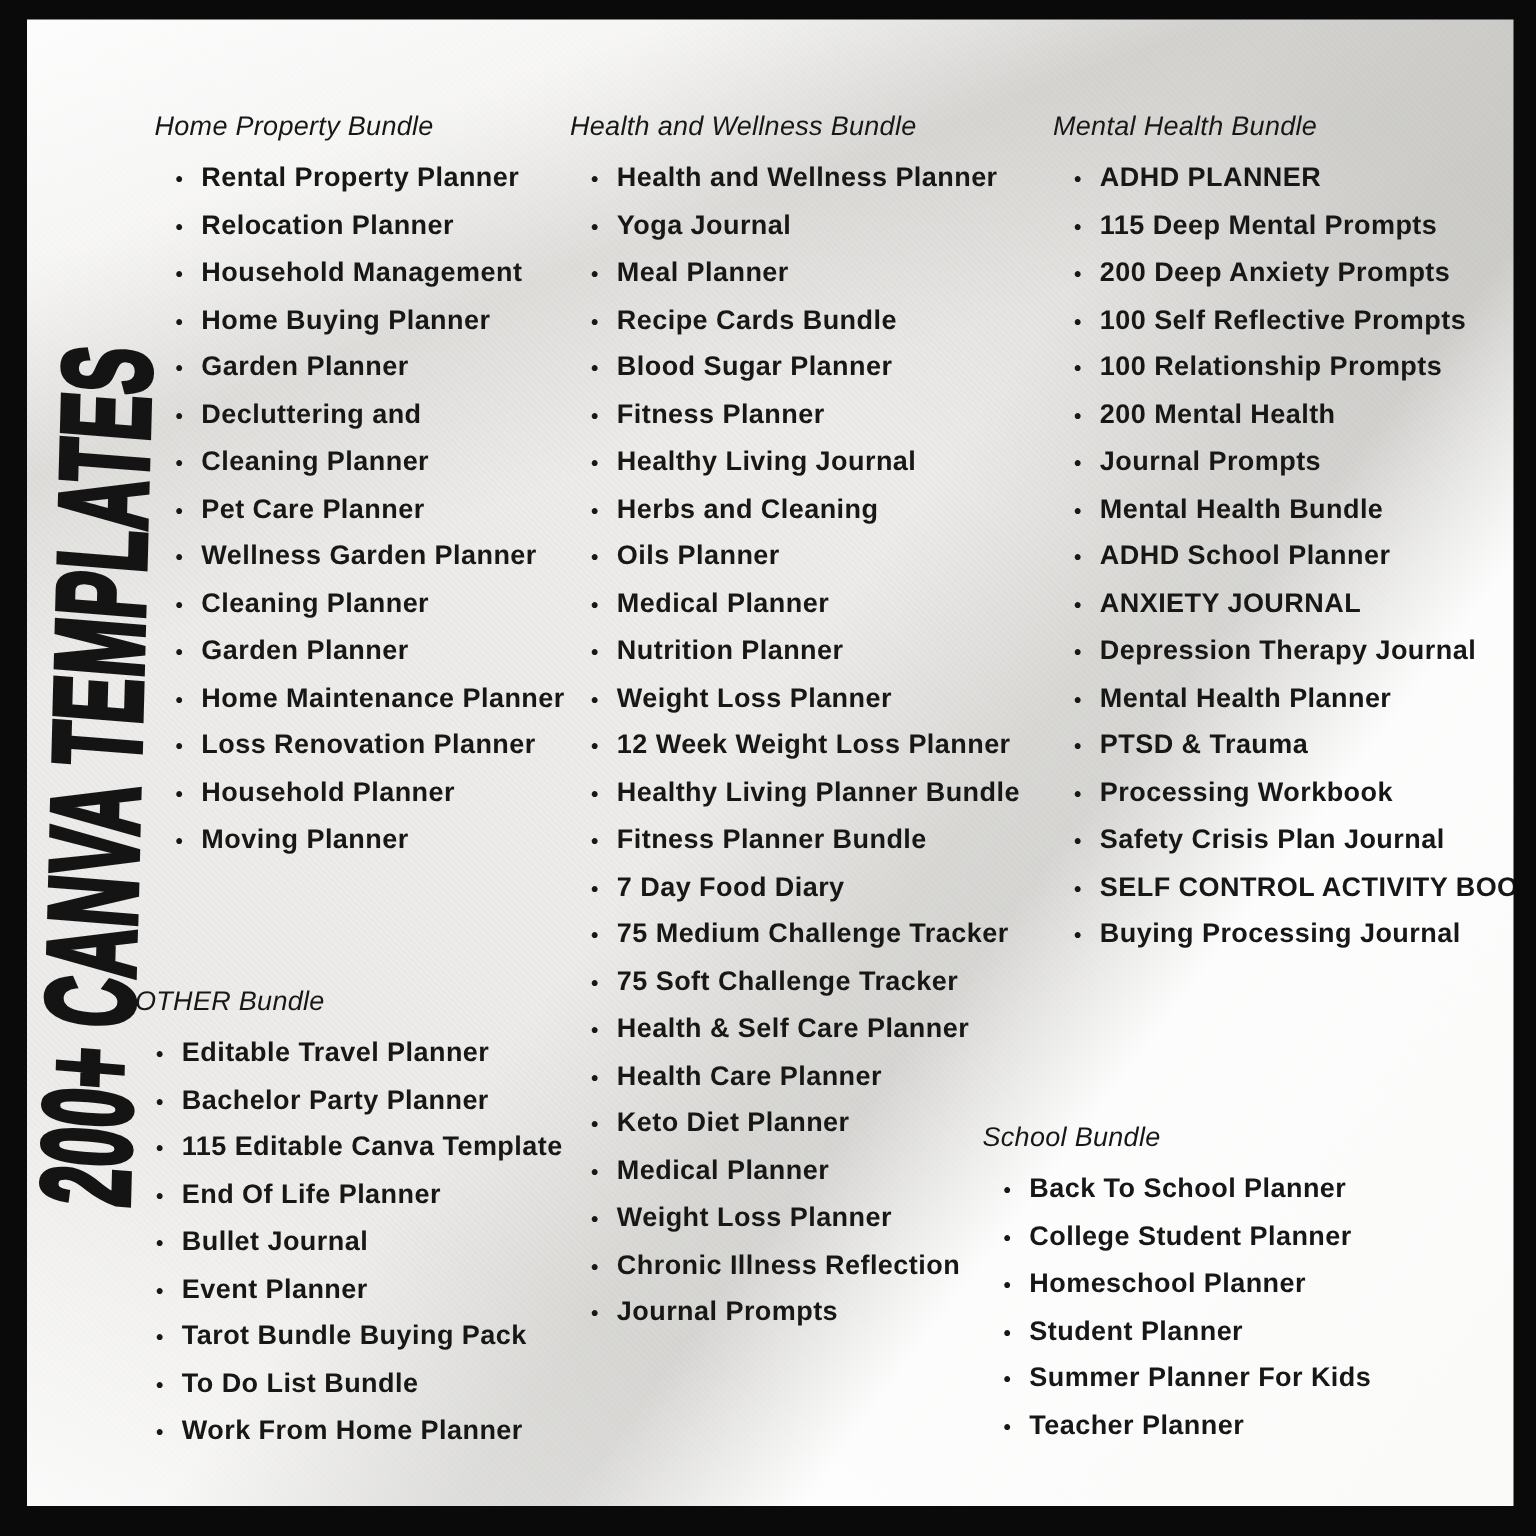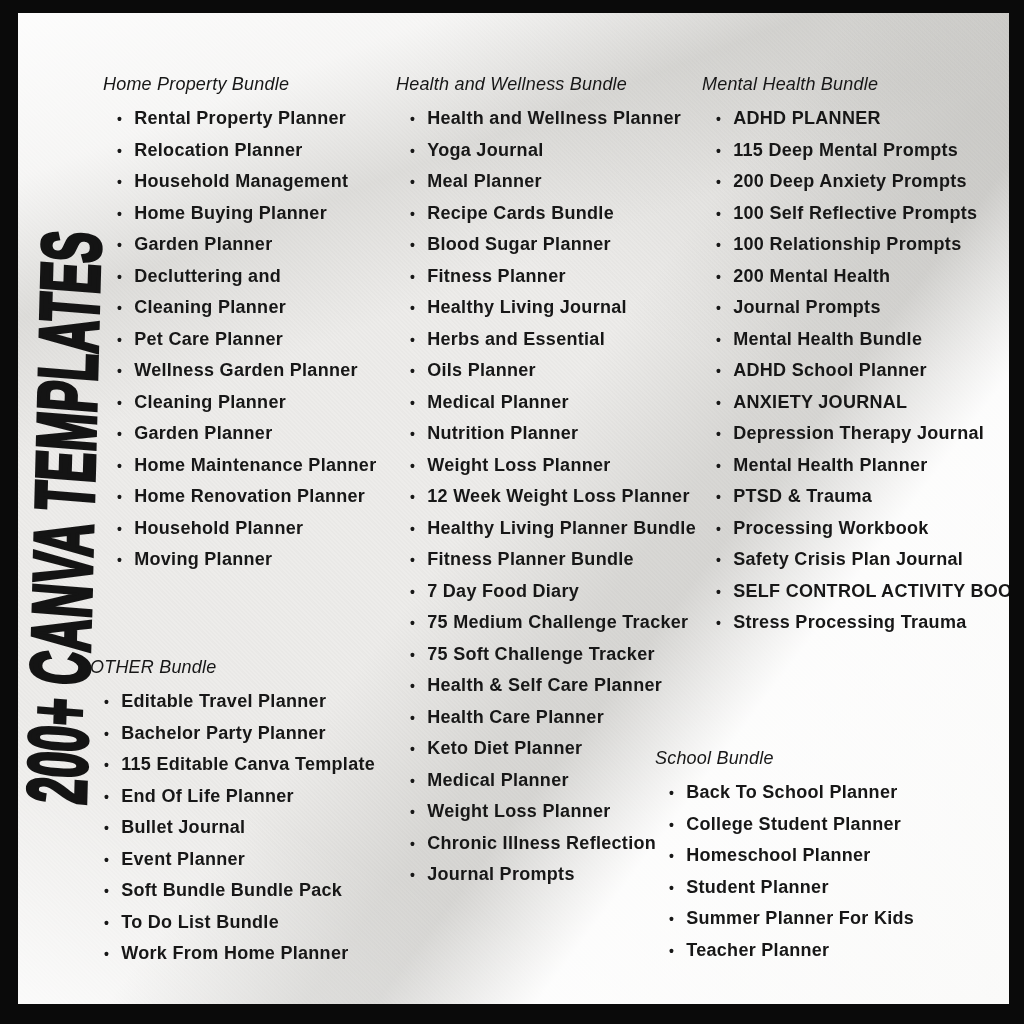--- a/index.html
+++ b/index.html
@@ -88,21 +88,21 @@
     line-height: 30.5px;
     white-space: nowrap;
   }
   .bullet {
     flex: 0 0 auto;
     margin-left: 14px;
     margin-right: 12px;
     font-size: 14px;
   }
   .sec-home    { left: 103px; top: 72px;  }
-  .sec-health  { left: 396px; top: 72px;  }
+  .sec-health  { left: 380px; top: 72px;  }
   .sec-mental  { left: 686px; top: 72px; margin-left: 16px;  }
   .sec-other   { left: 90px; top: 655px; }
   .sec-school  { left: 655px; top: 746px; }
 </style>
 </head>
 <body>
 
 <div class="page">
 
   <div class="vertical-title-wrap">
@@ -155,21 +155,21 @@
         <li>
           <span class="bullet">•</span>
           <span>Garden Planner</span>
         </li>
         <li>
           <span class="bullet">•</span>
           <span>Home Maintenance Planner</span>
         </li>
         <li>
           <span class="bullet">•</span>
-          <span>Home Renovation Planner</span>
+          <span>Loss Renovation Planner</span>
         </li>
         <li>
           <span class="bullet">•</span>
           <span>Household Planner</span>
         </li>
         <li>
           <span class="bullet">•</span>
           <span>Moving Planner</span>
         </li>
       </ul>
@@ -201,21 +201,21 @@
         <li>
           <span class="bullet">•</span>
           <span>Fitness Planner</span>
         </li>
         <li>
           <span class="bullet">•</span>
           <span>Healthy Living Journal</span>
         </li>
         <li>
           <span class="bullet">•</span>
-          <span>Herbs and Essential</span>
+          <span>Herbs and Cleaning</span>
         </li>
         <li>
           <span class="bullet">•</span>
           <span>Oils Planner</span>
         </li>
         <li>
           <span class="bullet">•</span>
           <span>Medical Planner</span>
         </li>
         <li>
@@ -343,21 +343,21 @@
         <li>
           <span class="bullet">•</span>
           <span>Safety Crisis Plan Journal</span>
         </li>
         <li>
           <span class="bullet">•</span>
           <span>SELF CONTROL ACTIVITY BOOK</span>
         </li>
         <li>
           <span class="bullet">•</span>
-          <span>Stress Processing Trauma</span>
+          <span>Buying Processing Journal</span>
         </li>
       </ul>
   </section>
 
   <section class="section sec-other">
     <h2 class="section-title">OTHER Bundle</h2>
     <ul class="template-list">
         <li>
           <span class="bullet">•</span>
           <span>Editable Travel Planner</span>
@@ -377,21 +377,21 @@
         <li>
           <span class="bullet">•</span>
           <span>Bullet Journal</span>
         </li>
         <li>
           <span class="bullet">•</span>
           <span>Event Planner</span>
         </li>
         <li>
           <span class="bullet">•</span>
-          <span>Soft Bundle Bundle Pack</span>
+          <span>Tarot Bundle Buying Pack</span>
         </li>
         <li>
           <span class="bullet">•</span>
           <span>To Do List Bundle</span>
         </li>
         <li>
           <span class="bullet">•</span>
           <span>Work From Home Planner</span>
         </li>
       </ul>

